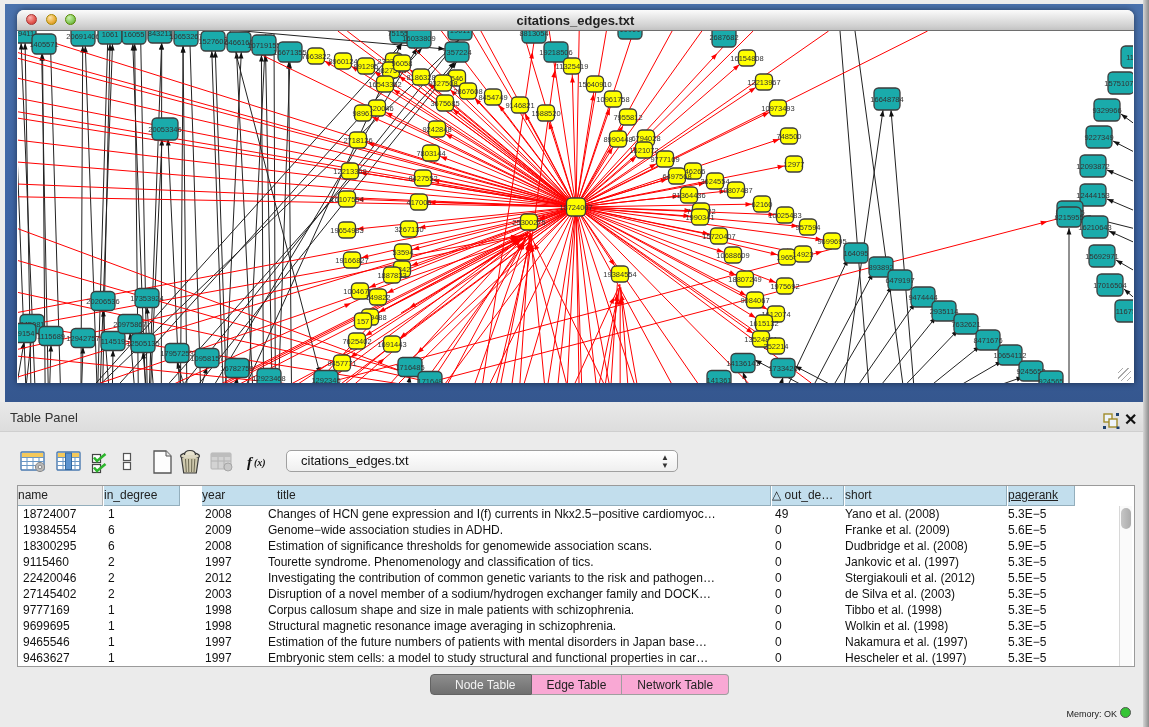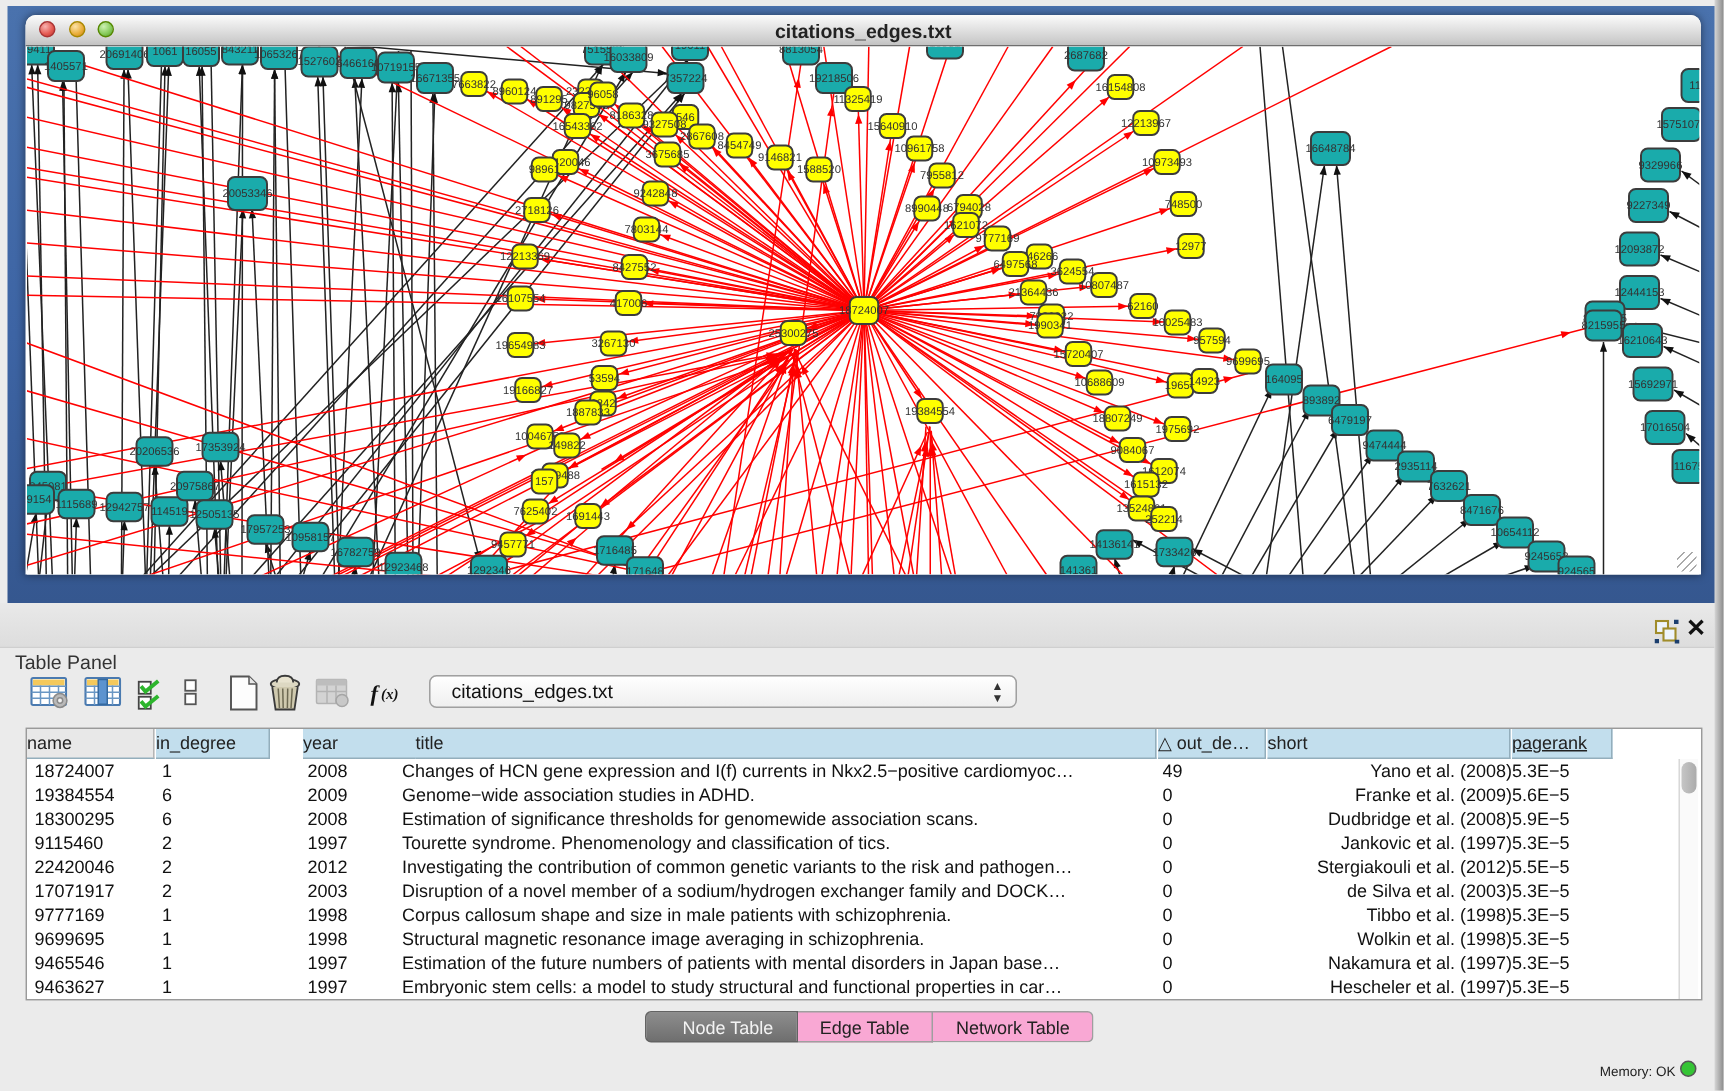--- a/index.html
+++ b/index.html
@@ -9,33 +9,33 @@
 #titlebar .t { text-align:center; font-size:13px; font-weight:bold; color:#222; line-height:21px; }
 .tl { position:absolute; top:4px; width:11px; height:11px; border-radius:50%; }
 #tl1 { left:9px; background:radial-gradient(circle at 35% 30%, #f7b3b0, #e4574f 60%, #b33a34); border:1px solid #a33; }
 #tl2 { left:29px; background:radial-gradient(circle at 35% 30%, #fbe2a9, #e9ac37 60%, #c07f1f); border:1px solid #a80; }
 #tl3 { left:48px; background:radial-gradient(circle at 35% 30%, #cdf0b2, #83c957 60%, #55942c); border:1px solid #580; }
 #canvas { position:absolute; left:1px; top:21px; width:1115px; height:352px; background:#fff; overflow:hidden; }
 #grip { position:absolute; right:2px; bottom:2px; width:13px; height:13px;
   background:repeating-linear-gradient(135deg, transparent 0 3px, #aaa 3px 4px); }
 #tablepanel { position:absolute; left:0; top:402px; width:1143px; height:325px; background:#ebebeb; }
 #tphead { position:absolute; left:0; top:0px; width:100%; height:30px; background:linear-gradient(180deg,#e9e9e9,#dddddd); border-bottom:1px solid #cfcfcf; }
-#tphead .t { position:absolute; left:10px; top:8px; font-size:13px; color:#333;margin-top:24px; }
+#tphead .t { position:absolute; left:10px; top:8px; font-size:13px; color:#333; }
 #floaticon { position:absolute; left:1103px; top:11px; width:17px; height:16px; }
 #closex { position:absolute; left:1124px; top:10px; width:14px; height:15px; font-size:16px; font-weight:bold; color:#111; line-height:15px; }
 #toolbar { position:absolute; left:18px; top:46px; height:30px; }
 .dd { position:absolute; left:286px; top:48px; width:392px; height:22px; background:linear-gradient(180deg,#ffffff,#efefef); border:1px solid #a0a0a0; border-radius:5px; font-size:13px; color:#111; line-height:20px; padding-left:14px; }
 .dd .arr { position:absolute; right:8px; top:3px; font-size:8px; color:#333; line-height:8px; }
 #tbl { position:absolute; left:17px; top:83px; width:1118px; height:182px; border:1px solid #9a9a9a; background:#fff; overflow:hidden; }
 #thead { position:absolute; left:0; top:0; width:1103px; height:20px; }
 .th { position:absolute; top:0; height:20px; background:#c2deed; border-right:1px solid #93aebc; border-bottom:1px solid #93aebc; font-size:12px; color:#222; line-height:19px; }
 .trow { position:relative; width:1103px; height:16px; font-size:12px; color:#111; white-space:nowrap; }
 .c { position:absolute; top:0; height:16px; line-height:15px; overflow:hidden; }
 .c0 { left:5px; width:85px; } .c1 { left:90px; width:95px; } .c2 { left:187px; width:74px; }
-.c3 { left:250px; width:492px; } .c4 { left:757px; width:70px; } .c5 { left:827px; width:163px; text-align:right; }
+.c3 { left:250px; width:492px; } .c4 { left:757px; width:70px; } .c5 { left:827px; width:163px; text-align:left; }
 .c6 { left:990px; width:88px; }
 #vsb { position:absolute; right:2px; top:20px; width:13px; height:160px; background:#fafafa; border-left:1px solid #d8d8d8; }
 #vsb .thumb { position:absolute; left:1px; top:2px; width:10px; height:21px; background:linear-gradient(90deg,#c6c6c6,#ababab); border-radius:5px; }
 #tabs { position:absolute; left:430px; top:272px; height:21px; display:flex; font-size:12px; }
 .tab { height:21px; line-height:20px; padding:0 15px; background:#f9a8d4; border:1px solid #9f9f9f; border-left:none; color:#222; }
 .tab.first { border-radius:4px 0 0 4px; border-left:1px solid #9f9f9f; }
 .tab.last { border-radius:0 4px 4px 0; }
 .tab.sel { background:linear-gradient(180deg,#8d8d8d,#6f6f6f); color:#f3f3f3; border-color:#636363;padding-left:24px; }
 #memory { position:absolute; right:26px; top:307px; font-size:9px; color:#222; }
 #memdot { position:absolute; right:-14px; top:-2px; width:11px; height:11px; border-radius:50%; background:#35c435; border:1px solid #555; }
@@ -899,21 +899,21 @@
 <div class="trow">
 <div class="c c0">22420046</div>
           <div class="c c1">2</div>
           <div class="c c2">2012</div>
 <div class="c c3">Investigating the contribution of common genetic variants to the risk and pathogen…</div>
           <div class="c c4">0</div>
           <div class="c c5">Stergiakouli et al. (2012)</div>
 <div class="c c6">5.5E−5</div>
         </div>
 <div class="trow">
-<div class="c c0">17071917</div>
+<div class="c c0">27145402</div>
           <div class="c c1">2</div>
           <div class="c c2">2003</div>
 <div class="c c3">Disruption of a novel member of a sodium/hydrogen exchanger family and DOCK…</div>
           <div class="c c4">0</div>
           <div class="c c5">de Silva et al. (2003)</div>
 <div class="c c6">5.3E−5</div>
         </div>
 <div class="trow">
 <div class="c c0">9777169</div>
           <div class="c c1">1</div>

